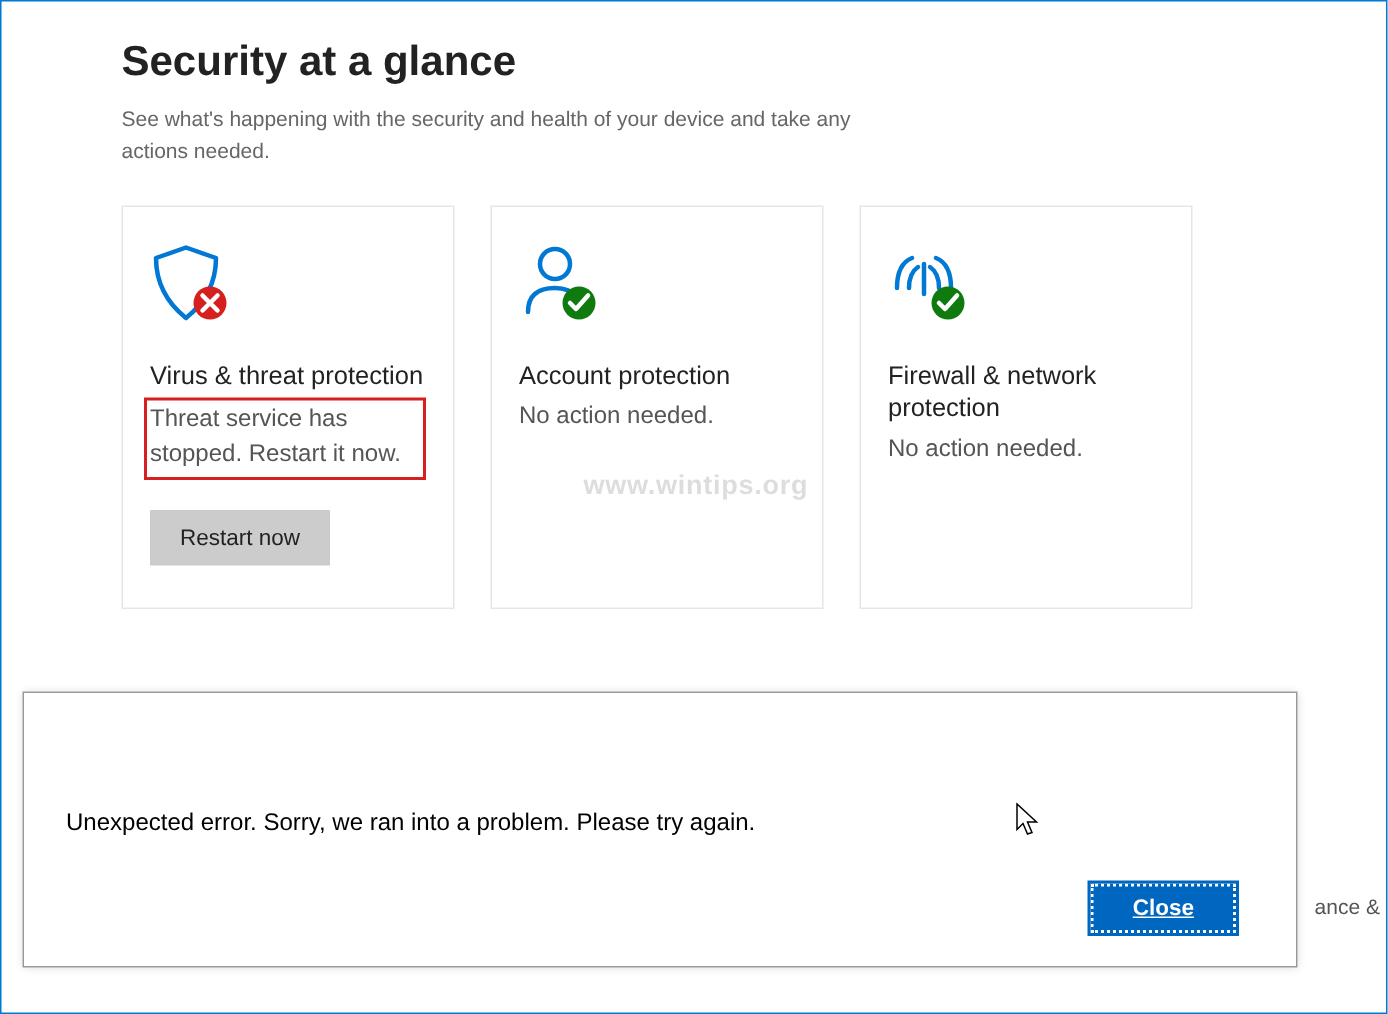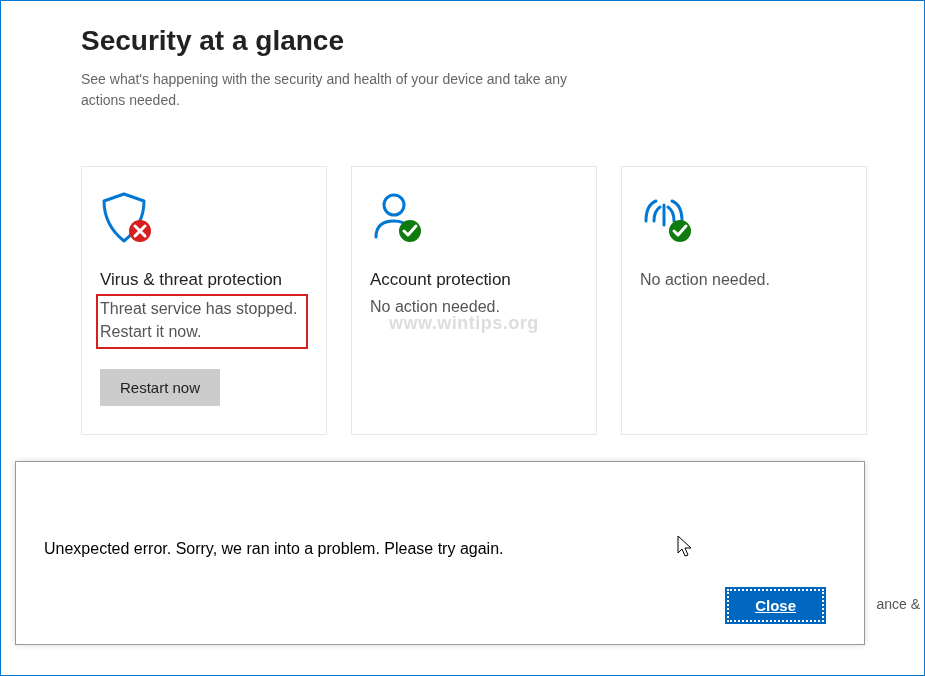--- a/index.html
+++ b/index.html
@@ -19,28 +19,28 @@
     font-size: 28px;
     font-weight: 600;
     color: #222;
     margin-bottom: 12px;
   }
   .page-subtitle {
     font-size: 14px;
     color: #666;
     line-height: 1.5;
     max-width: 520px;
-    margin-bottom: 55px;
+    margin-bottom: 26px;
   }
   .tiles {
     display: flex;
     gap: 24px;
   }
   .tile {
-    width: 246px;
+    width: 222px;
     background: #fff;
     border: 1px solid #e6e6e6;
     padding: 24px 18px 28px 18px;
     position: relative;
   }
   .tile-icon {
     display: block;
     width: 56px;
     height: 56px;
     margin-bottom: 22px;
@@ -175,20 +175,21 @@
         <svg viewBox="0 0 56 56" width="56" height="56">
           <path d="M6 30 Q6 14 16 10" fill="none" stroke="#0078d4" stroke-width="3" stroke-linecap="round"></path>
           <path d="M14 30 Q14 20 20 16" fill="none" stroke="#0078d4" stroke-width="3" stroke-linecap="round"></path>
           <path d="M42 30 Q42 14 32 10" fill="none" stroke="#0078d4" stroke-width="3" stroke-linecap="round"></path>
           <path d="M34 30 Q34 20 28 16" fill="none" stroke="#0078d4" stroke-width="3" stroke-linecap="round"></path>
           <line x1="24" y1="14" x2="24" y2="34" stroke="#0078d4" stroke-width="3" stroke-linecap="round"></line>
           <circle cx="40" cy="40" r="11" fill="#0f7b0f"></circle>
           <path d="M34 40 L38 44 L46 35" stroke="#fff" stroke-width="3" fill="none" stroke-linecap="round" stroke-linejoin="round"></path>
         </svg>
       </span>
+      <div class="tile-title">Firewall &amp; network protection</div>
       <div class="tile-status">No action needed.</div>
     </div>
 
   </div>
 </div>
 
 <div class="watermark">www.wintips.org</div>
 
 <div class="peek-text">ance &amp;</div>
 

